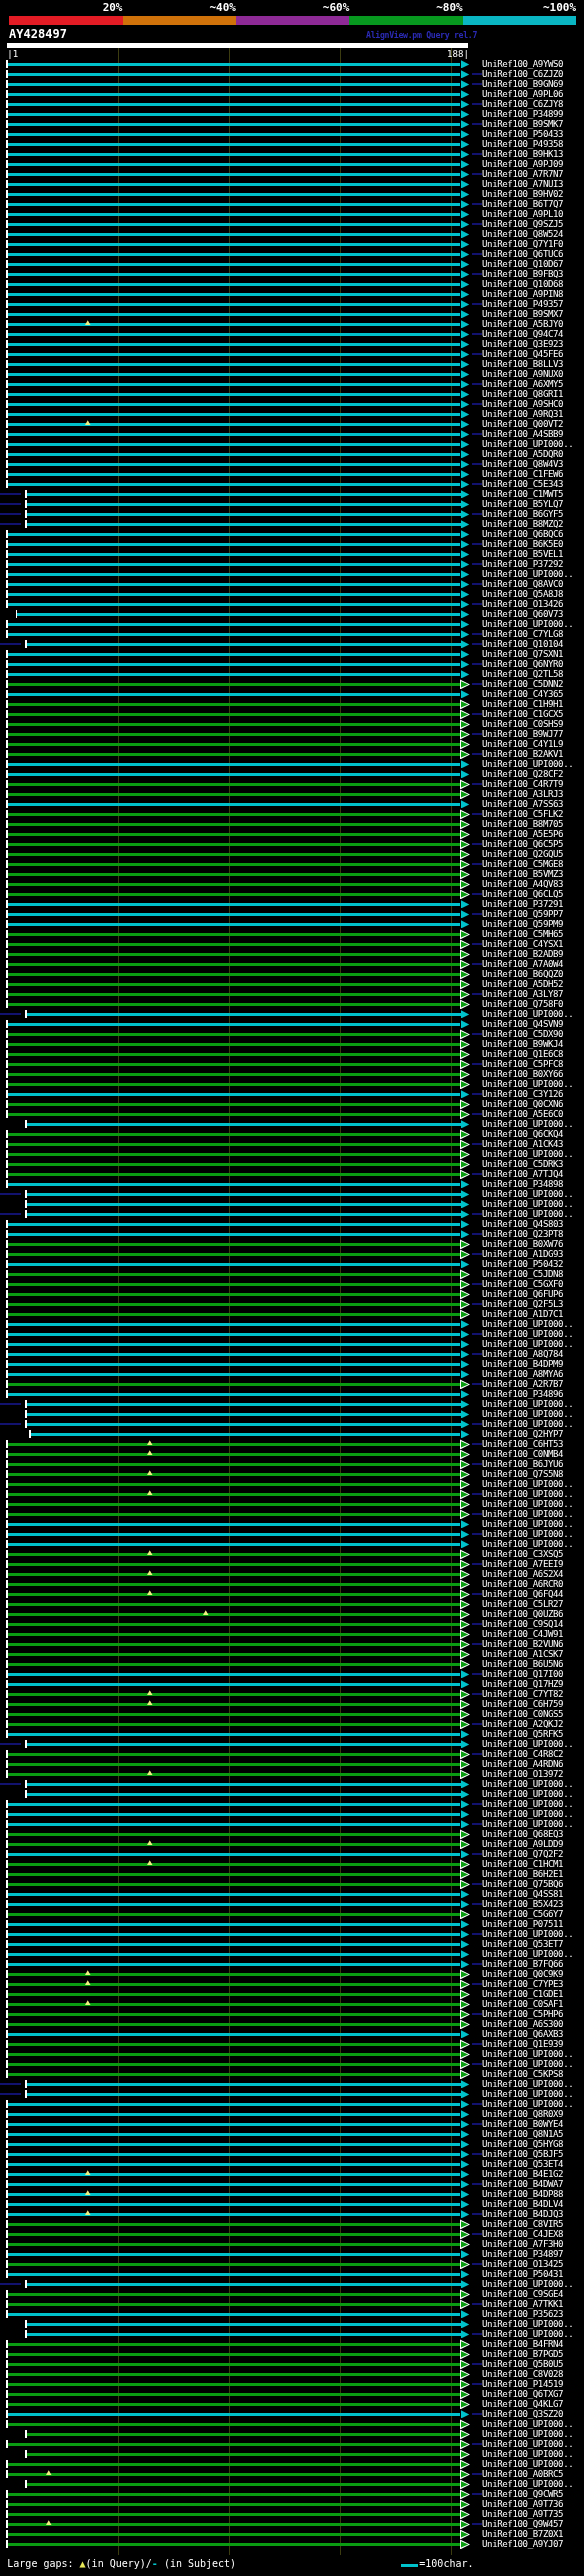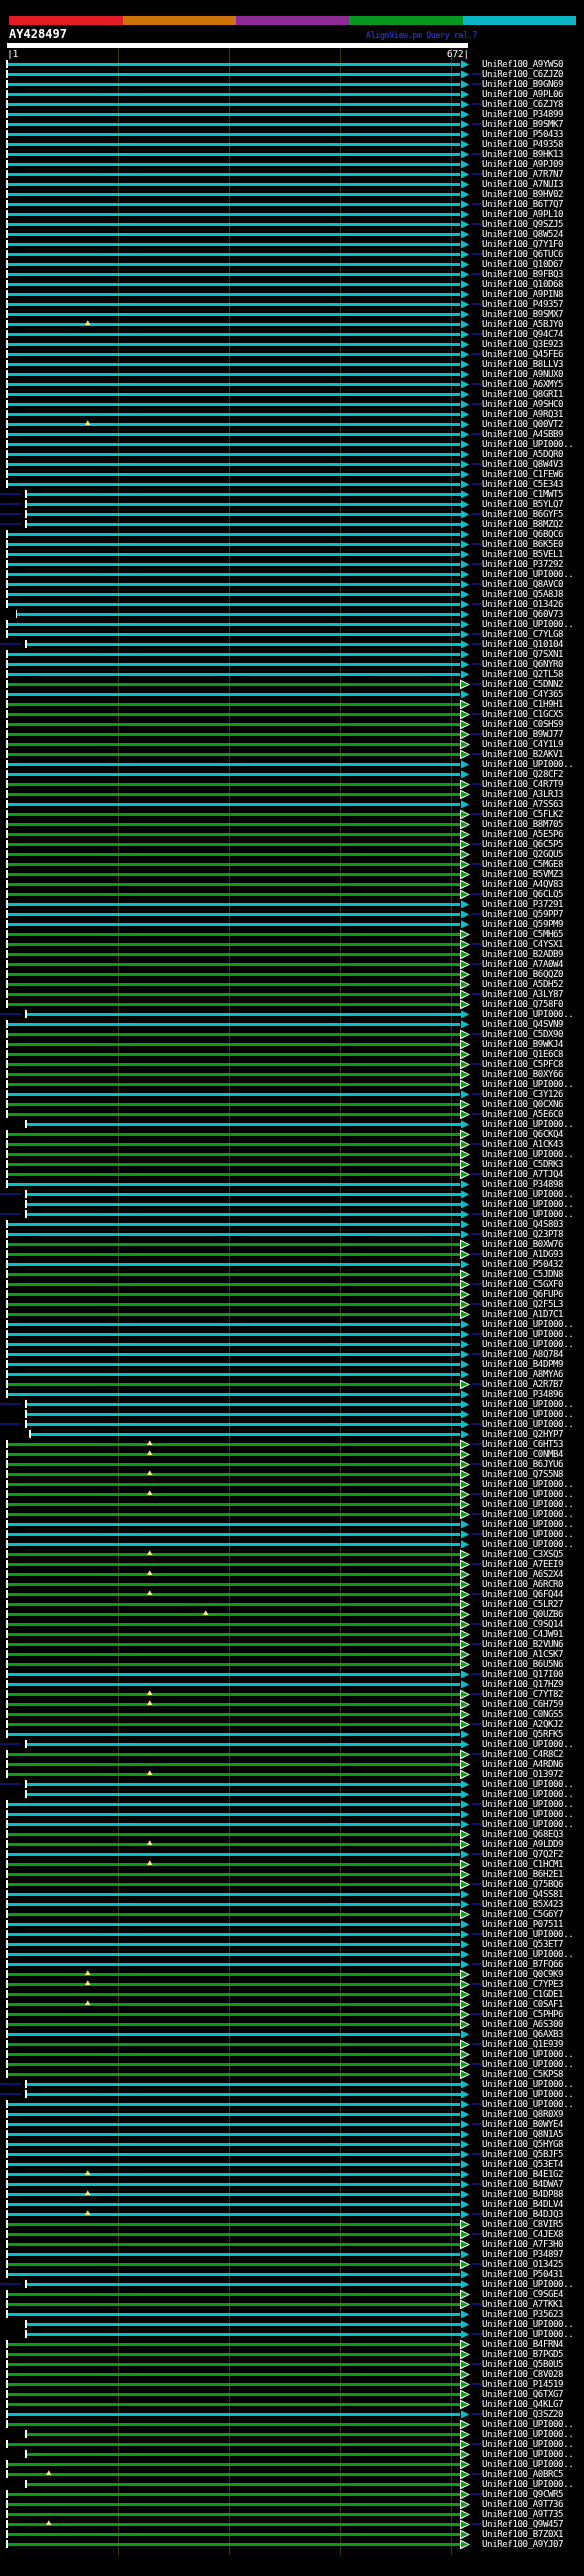--- a/index.html
+++ b/index.html
@@ -27,37 +27,44 @@
   .footer{position:absolute;top:2558px;left:7.3px;width:570px;height:14.6px;color:#fff;font-size:10px;line-height:12.8px;}
   .footer .gap-q{color:#e8e858;}
   .footer .gap-s{color:#00c2cb;font-weight:bold;}
   .unit-swatch{position:absolute;left:394px;top:5.5px;width:16.4px;height:3.7px;background:#00c2cb;}
   .unit-text{position:absolute;left:412px;top:0;}
 </style>
 </head>
 <body>
 
 <div class="screen">
+  <div class="scale-labels">
+      <span>20%</span>
+      <span>~40%</span>
+      <span>~60%</span>
+      <span>~80%</span>
+      <span>~100%</span>
+    </div>
   <div class="scale-bar">
       <div style="background: rgb(227, 28, 37);"></div>
       <div style="background: rgb(208, 114, 10);"></div>
       <div style="background: rgb(142, 42, 150);"></div>
       <div style="background: rgb(7, 153, 31);"></div>
       <div style="background: rgb(10, 182, 195);"></div>
     </div>
   <div class="title">AY428497</div>
   <div class="watermark">AlignView.pm Query rel.7</div>
   <div class="plot">
       <div class="gridline" style="left: 451px;"></div>
       <div class="gridline" style="left: 340px;"></div>
       <div class="gridline" style="left: 229px;"></div>
       <div class="gridline" style="left: 118px;"></div>
     <div class="ruler-bar"></div>
     <div class="ruler-left">|1</div>
-    <div class="ruler-right">672|</div>
+    <div class="ruler-right">188|</div>
     <div class="rows">
         <div class="row">
           <div class="bar" style="left: 7.3px; width: 453px; background: rgb(0, 194, 203);"></div>
           <div class="tick" style="left: 6.4px;"></div>
           <div class="arrow" style="left: 461px; top: 0.9px; width: 8.2px; height: 8.2px; background: rgb(0, 194, 203);"></div>
           <div class="hit-label">UniRef100_A9YWS0</div>
         </div>
         <div class="row">
           <div class="bar" style="left: 7.3px; width: 453px; background: rgb(0, 194, 203);"></div>
           <div class="tick" style="left: 6.4px;"></div>
@@ -1788,15 +1795,21 @@
           <div class="hit-label">UniRef100_B7Z0X1</div>
         </div>
         <div class="row">
           <div class="bar" style="left: 7.3px; width: 453px; background: rgb(10, 156, 18);"></div>
           <div class="tick" style="left: 6.4px;"></div>
           <div class="arrow" style="left: 460px; top: 0px; width: 10px; height: 10px; background: rgb(255, 255, 255);"></div>
           <div class="arrow" style="left: 461px; top: 1.8px; width: 7.3px; height: 6.4px; background: rgb(10, 156, 18);"></div>
           <div class="hit-label">UniRef100_A9YJ07</div>
         </div>
       </div>
+  </div>
+  <div class="footer">
+    <span>Large gaps:</span>
+    <span class="gap-q">▲</span><span>(in Query)/</span><span class="gap-s">-</span><span> (in Subject)</span>
+    <span class="unit-swatch"></span>
+    <span class="unit-text">=100char.</span>
   </div>
 </div>
 
 
 </body></html>

